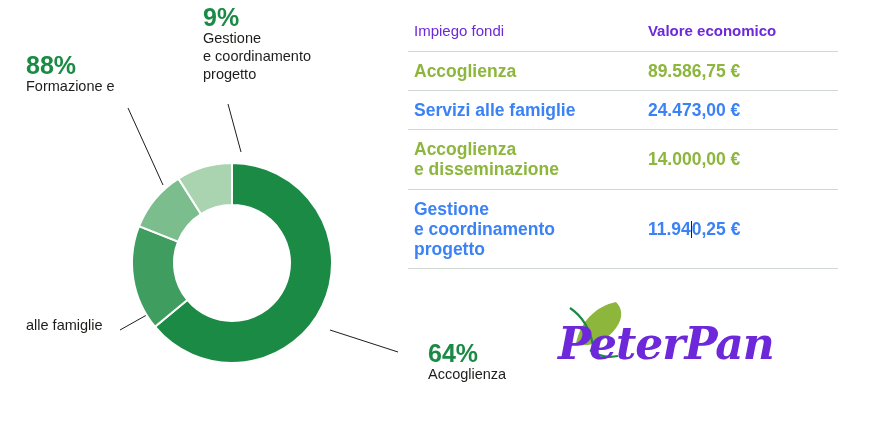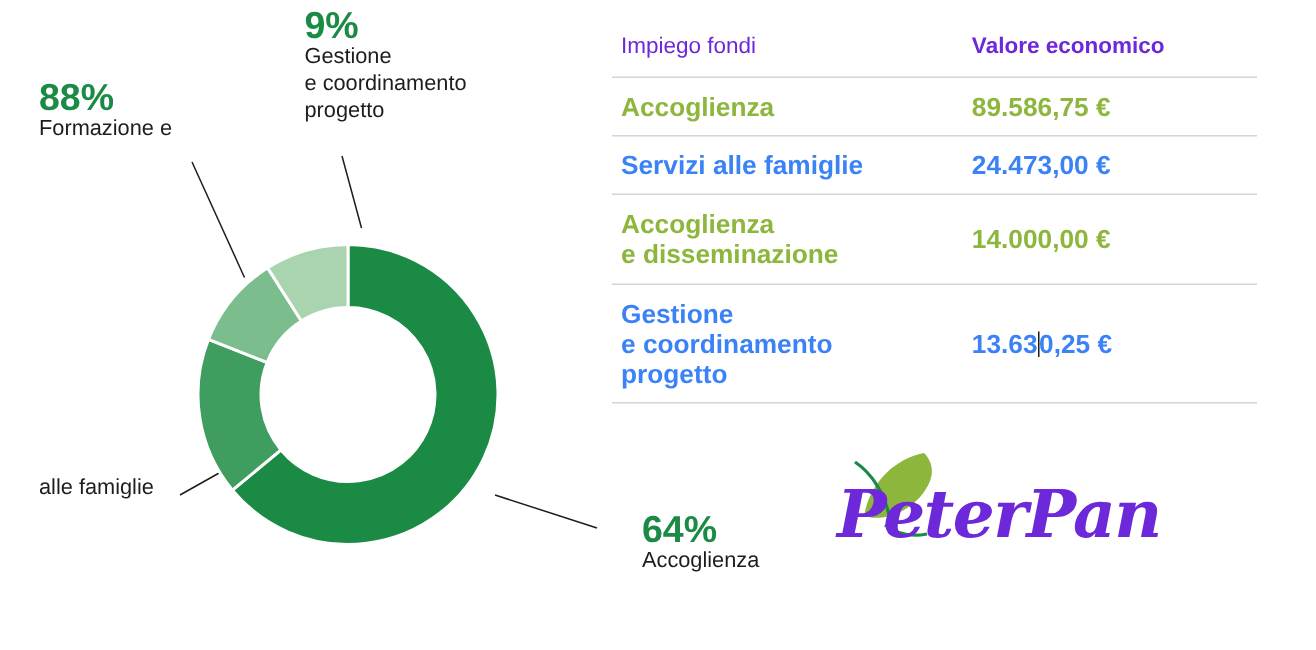--- a/index.html
+++ b/index.html
@@ -248,21 +248,21 @@
           <div>e disseminazione</div>
         </td>
         <td class="val c-olive">14.000,00 €</td>
       </tr>
       <tr>
         <td class="c-dark">
           <div>Gestione</div>
           <div>e coordinamento</div>
           <div>progetto</div>
         </td>
-        <td class="val c-dark"><span>13.63</span><span class="caret"></span><span>0,25 €</span></td>
+        <td class="val c-dark"><span>11.94</span><span class="caret"></span><span>0,25 €</span></td>
       </tr>
     </tbody>
   </table>
 </div>
 
 <div id="logo-area">
   <svg id="logo-leaf" width="120" height="86" viewBox="0 0 120 86">
     <path d="M70,6 C50,10 34,26 30,48 C42,52 60,46 70,32 C78,21 76,12 70,6 Z" fill="#8cb63c"></path>
     <path d="M24,12 C36,20 44,34 47,49" stroke="#1a8a45" stroke-width="2.2" fill="none"></path>
     <path d="M44,54 C52,60 62,62 72,60" stroke="#1a8a45" stroke-width="2.2" fill="none"></path>

